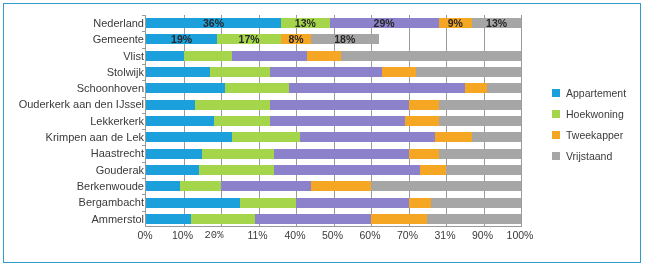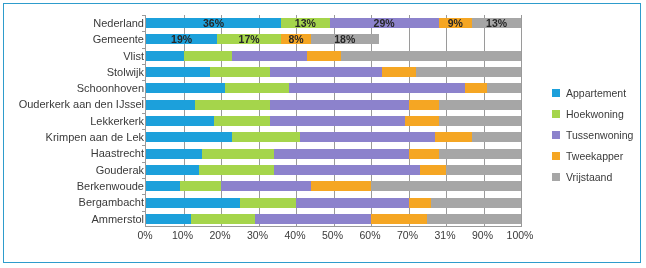--- a/index.html
+++ b/index.html
@@ -284,45 +284,41 @@
             <div class="seg" style="width: 116.25px; background: rgb(140, 130, 204);"></div>
             <div class="seg" style="width: 56.25px; background: rgb(245, 166, 35);"></div>
             <div class="seg" style="width: 93.75px; background: rgb(166, 166, 166);"></div>
           </div>
         </div>
       </div>
 
     <div id="xaxis">
         <div class="xtick" style="left: 0px;">0%</div>
         <div class="xtick" style="left: 37.5px; text-align: right;">10%</div>
-        <div class="xtick" style="left: 75px;">20%</div>
-        <div class="xtick" style="left: 112.5px;">30%</div>
+        <div class="xtick" style="left: 69px; font-family: Liberation Mono, monospace;">20%</div>
+        <div class="xtick" style="left: 112.5px;">11%</div>
         <div class="xtick" style="left: 150px; text-align: center;">40%</div>
         <div class="xtick" style="left: 187.5px;">50%</div>
         <div class="xtick" style="left: 225px;">60%</div>
         <div class="xtick" style="left: 262.5px;">70%</div>
         <div class="xtick" style="left: 300px;">31%</div>
         <div class="xtick" style="left: 337.5px;">90%</div>
         <div class="xtick" style="left: 375px;">100%</div>
       </div>
 
     <div id="legend">
         <div class="legrow">
           <span class="legswatch" style="background: rgb(28, 160, 219);"></span>
           <span class="legtext">Appartement</span>
         </div>
         <div class="legrow">
           <span class="legswatch" style="background: rgb(165, 213, 75);"></span>
           <span class="legtext">Hoekwoning</span>
         </div>
         <div class="legrow">
-          <span class="legswatch" style="background: rgb(140, 130, 204);"></span>
-          <span class="legtext">Tussenwoning</span>
-        </div>
-        <div class="legrow">
           <span class="legswatch" style="background: rgb(245, 166, 35);"></span>
           <span class="legtext">Tweekapper</span>
         </div>
         <div class="legrow">
           <span class="legswatch" style="background: rgb(166, 166, 166);"></span>
           <span class="legtext">Vrijstaand</span>
         </div>
       </div>
 
   </div>

